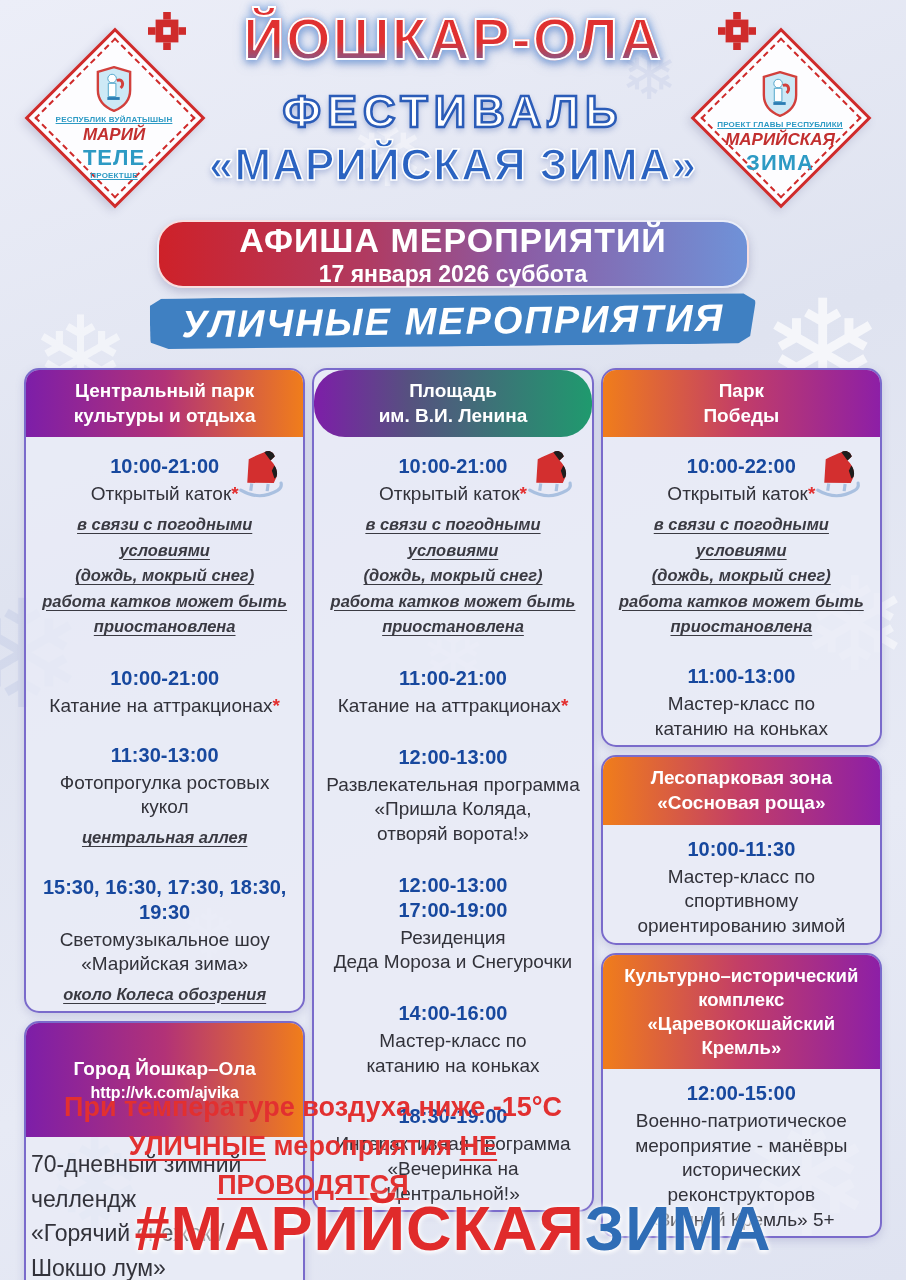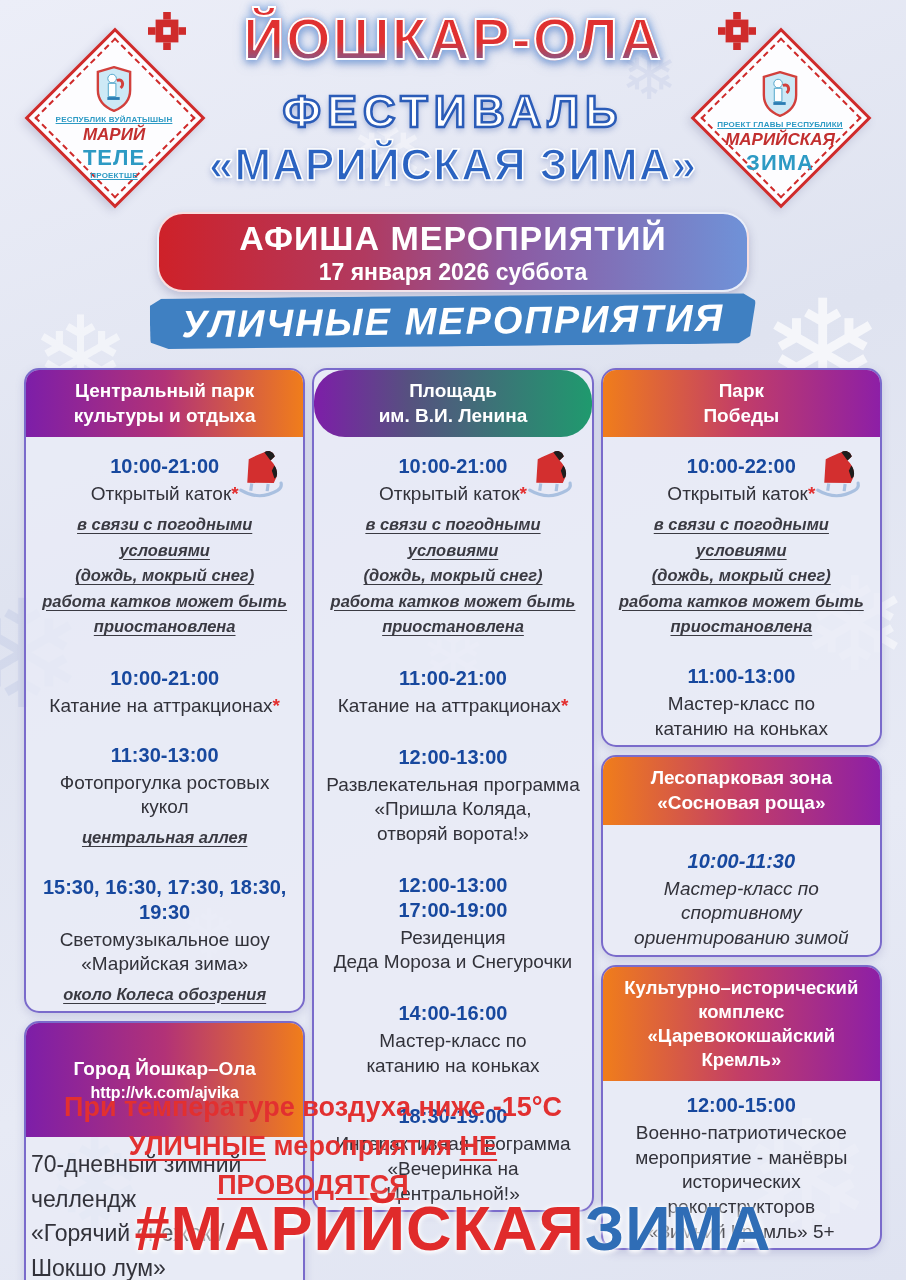--- a/index.html
+++ b/index.html
@@ -37,22 +37,22 @@
     -webkit-text-stroke:2px #ffffff;
     filter:drop-shadow(0 0 4px rgba(120,170,230,.9)) drop-shadow(0 3px 3px rgba(80,110,180,.5)); }
   .title-festival { position:absolute; top:86px; left:0; right:0; text-align:center;
     font-size:45px; font-weight:800; letter-spacing:6px; color:#ffffff;
     -webkit-text-stroke:2.5px #2b5cb8; text-shadow:0 3px 6px rgba(60,90,170,.45); }
   .title-name { position:absolute; top:140px; left:0; right:0; text-align:center;
     font-size:44px; font-weight:800; letter-spacing:1px; color:#2b63c1;
     -webkit-text-stroke:1.5px #ffffff; text-shadow:0 3px 6px rgba(60,90,170,.4); }
 
   
-  .banner { position:absolute; top:212px; left:50%; transform:translateX(-50%);
-    width:592px; height:80px; border-radius:26px; border:2px solid rgba(255,255,255,.85);
+  .banner { position:absolute; top:220px; left:50%; transform:translateX(-50%);
+    width:592px; height:68px; border-radius:26px; border:2px solid rgba(255,255,255,.85);
     background:linear-gradient(90deg,#ce2129 0%,#b13a60 35%,#8c5aa2 60%,#6f92d8 100%);
     display:flex; flex-direction:column; align-items:center; justify-content:center;
     box-shadow:0 4px 10px rgba(90,90,140,.3); color:#fff; }
   .banner-title { font-size:34px; font-weight:800; letter-spacing:1px; }
   .banner-date { font-size:23px; font-weight:700; margin-top:1px; }
   .section-banner { position:absolute; top:295px; left:50%; width:606px; height:52px;
     transform:translateX(-50%) rotate(-.7deg); background:#3f80c2;
     border-radius:6px 14px 8px 12px;
     clip-path:polygon(0% 14%,2% 0%,98% 4%,100% 18%,99% 86%,97% 100%,3% 97%,0% 84%);
     display:flex; align-items:center; justify-content:center;
@@ -308,21 +308,21 @@
             <div class="etitle">Мастер-класс по
 катанию на коньках</div>
           </div>
         </div>
       </div>
 
       <div class="card">
         <div class="card-header grad-op">Лесопарковая зона
 «Сосновая роща»</div>
         <div class="card-body">
-          <div class="event" style="margin-top:20px;font-style:italic;">
+          <div class="event" style="margin-top:8px;">
             <div class="time">10:00-11:30</div>
             <div class="etitle">Мастер-класс по
 спортивному
 ориентированию зимой</div>
           </div>
         </div>
       </div>
 
       <div class="card">
         <div class="card-header grad-op kremlin-header">Культурно–исторический

